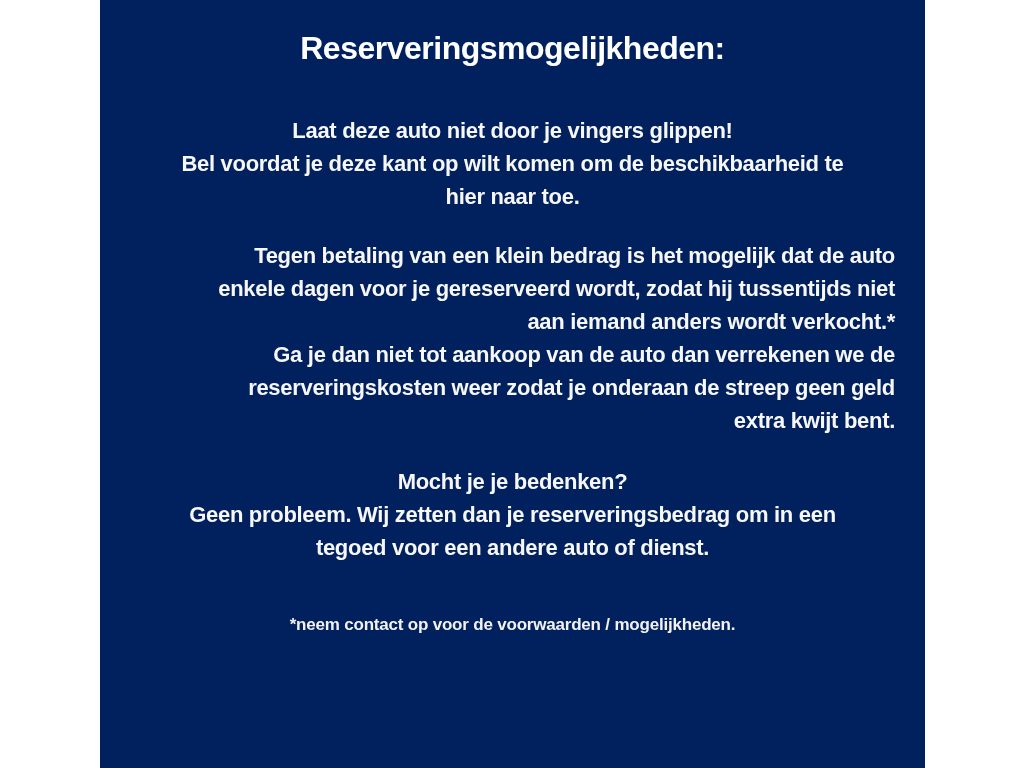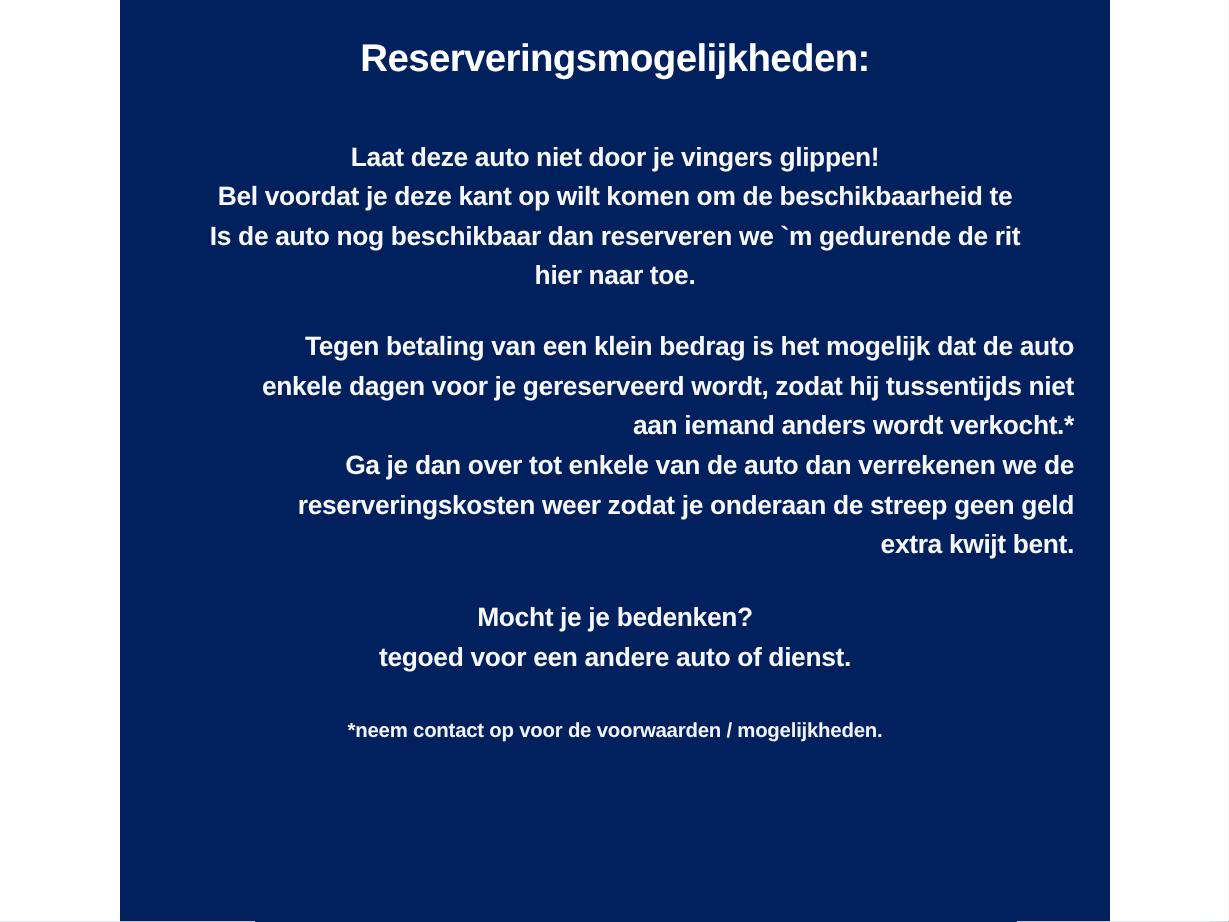--- a/index.html
+++ b/index.html
@@ -47,54 +47,54 @@
     line-height: 33px;
     letter-spacing: -0.3px;
   }
   .para-1 { margin-top: 44px; }
   .para-2 { margin-top: 26px; text-align: right; }
   .para-3 { margin-top: 28px; }
   .text-line {
     white-space: nowrap;
   }
   .footnote {
-    margin-top: 34px;
+    margin-top: 50px;
     font-size: 17px;
     line-height: 22px;
     letter-spacing: -0.2px;
     color: #f2f2f2;
   }
 </style>
 </head>
 <body>
 
 <div class="stage">
   <div class="panel" style="background-color: rgb(1, 33, 94);">
     <div class="content">
 
       <div class="slide-title" style="color: rgb(255, 255, 255);">Reserveringsmogelijkheden:</div>
 
       <div class="para para-1">
         <div class="text-line">Laat deze auto niet door je vingers glippen!</div>
         <div class="text-line">Bel voordat je deze kant op wilt komen om de beschikbaarheid te</div>
-        <div class="text-line">Is de auto nog beschikbaar dan reserveren we `m gedurende de rit</div>
         <div class="text-line">hier naar toe.</div>
       </div>
 
       <div class="para para-2">
         <div class="text-line">Tegen betaling van een klein bedrag is het mogelijk dat de auto</div>
         <div class="text-line">enkele dagen voor je gereserveerd wordt, zodat hij tussentijds niet</div>
         <div class="text-line">aan iemand anders wordt verkocht.*</div>
-        <div class="text-line">Ga je dan over tot enkele van de auto dan verrekenen we de</div>
+        <div class="text-line">Ga je dan niet tot aankoop van de auto dan verrekenen we de</div>
         <div class="text-line">reserveringskosten weer zodat je onderaan de streep geen geld</div>
         <div class="text-line">extra kwijt bent.</div>
       </div>
 
       <div class="para para-3">
         <div class="text-line">Mocht je je bedenken?</div>
+        <div class="text-line">Geen probleem. Wij zetten dan je reserveringsbedrag om in een</div>
         <div class="text-line">tegoed voor een andere auto of dienst.</div>
       </div>
 
       <div class="footnote">*neem contact op voor de voorwaarden / mogelijkheden.</div>
 
     </div>
   </div>
 </div>
 
 </body></html>

